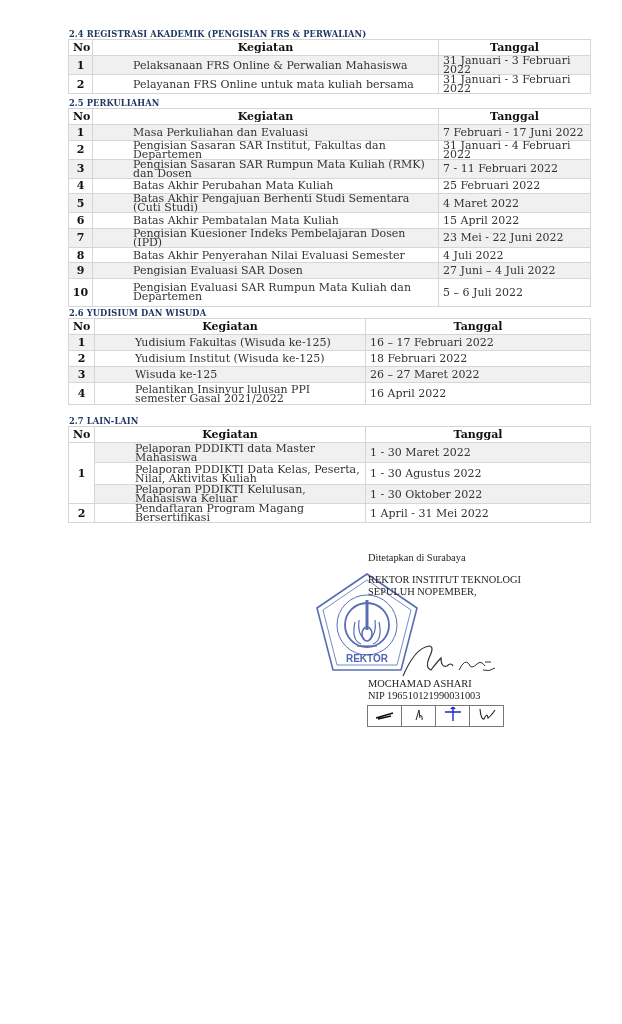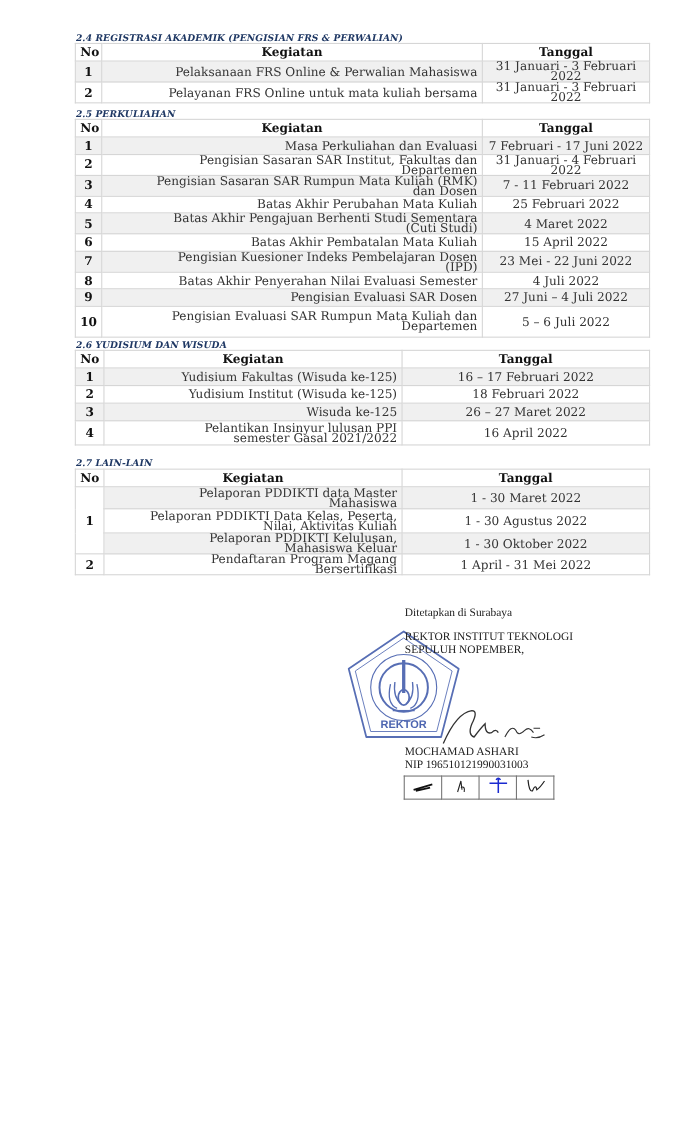--- a/index.html
+++ b/index.html
@@ -1,26 +1,26 @@
 <!DOCTYPE html>
 <html><head>
 <meta charset="utf-8">
 <style>
   html, body { margin: 0; padding: 0; background: #ffffff; }
   body { width: 622px; height: 1024px; position: relative; overflow: hidden;
          font-family: "DejaVu Serif", "Liberation Serif", serif; color: #222; }
   .section-title { position: absolute; left: 69px; font-size: 8.3px; font-weight: bold;
-         font-style: italic; color: #1f3864; letter-spacing: 0.1px; white-space: nowrap; }
+         color: #1f3864; letter-spacing: 0.1px; white-space: nowrap; }
   table.sched { position: absolute; left: 68px; width: 522px; border-collapse: collapse;
          font-size: 11px; table-layout: fixed; }
   table.sched td, table.sched th { border: 1px solid #d6d6d6; padding: 0 4px; line-height: 9px; }
   table.sched th { font-weight: bold; color: #111; background: #ffffff; text-align: center; height: 15px; }
   table.sched td.no { text-align: center; font-weight: bold; color: #111; padding: 0; }
-  table.sched td.keg { text-align: right; color: #333; padding-left: 40px; }
-  table.sched td.tgl { text-align: center; color: #333; }
+  table.sched td.keg { text-align: left; color: #333; padding-left: 40px; }
+  table.sched td.tgl { text-align: left; color: #333; }
   table.sched tr.shade td { background: #f0f0f0; }
   .sig { position: absolute; left: 368px; font-size: 10.4px; color: #222; white-space: nowrap;
          font-family: "Liberation Serif", "DejaVu Serif", serif; line-height: 11px; }
   .paraf { position: absolute; left: 367px; top: 705px; border-collapse: collapse; }
   .paraf td { border: 1px solid #777; width: 33px; height: 17px; padding: 0; text-align: center; }
   .stamp { position: absolute; left: 311px; top: 570px; width: 112px; height: 112px; }
   .signature { position: absolute; left: 395px; top: 640px; width: 110px; height: 40px; }
 </style>
 </head>
 <body>

